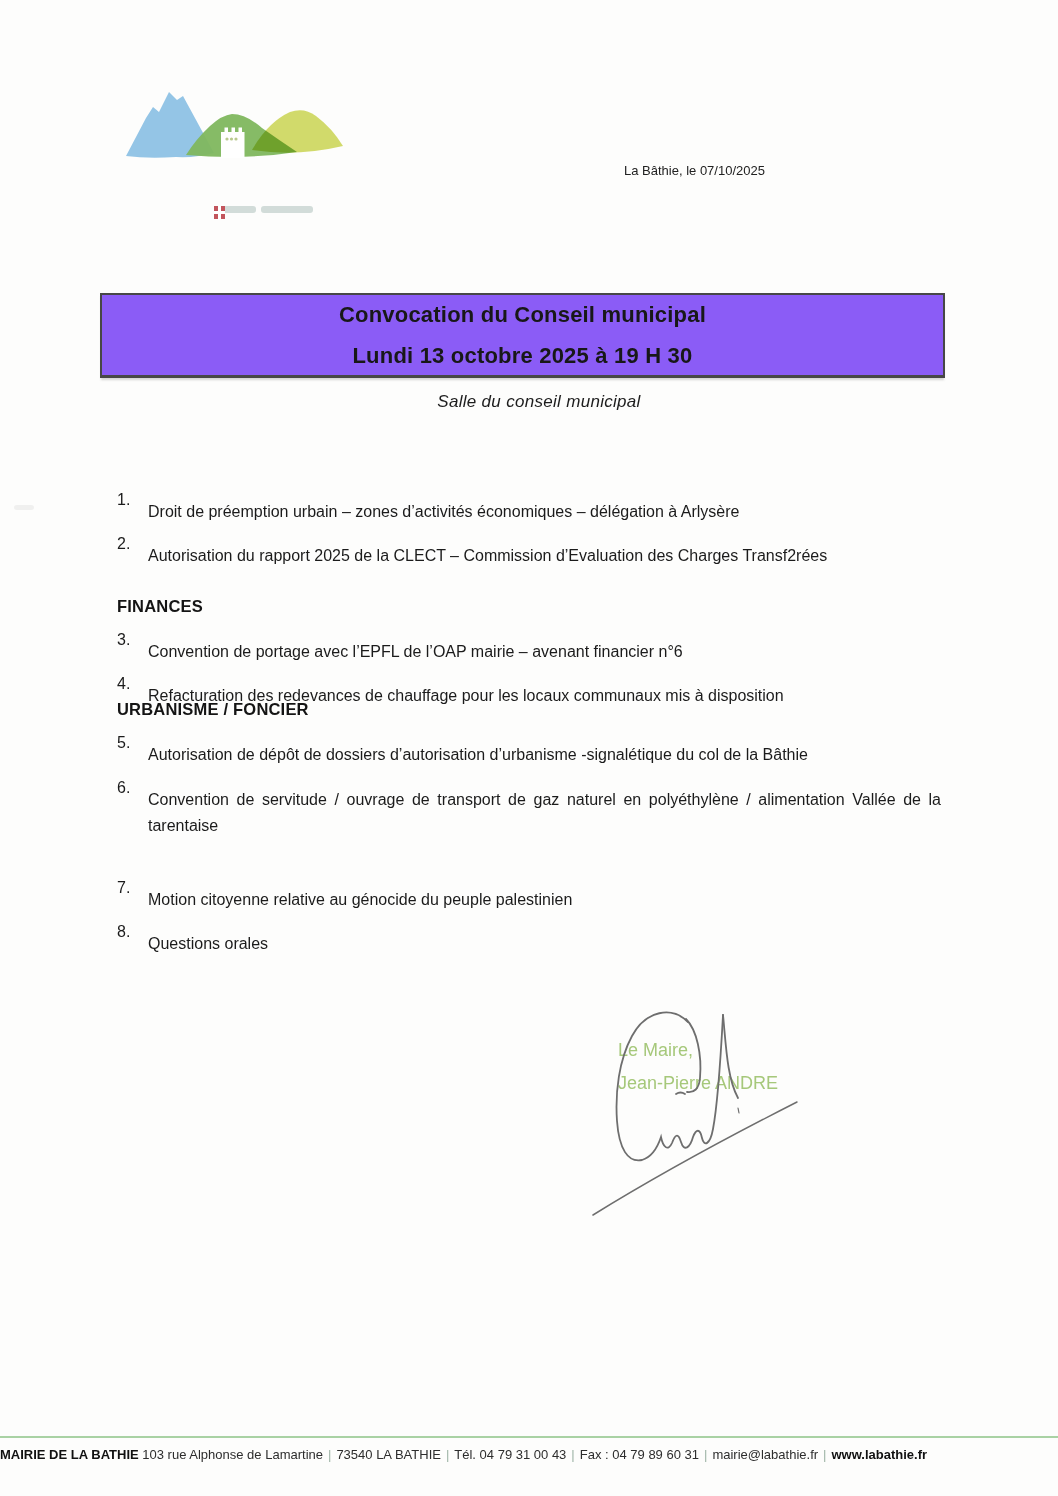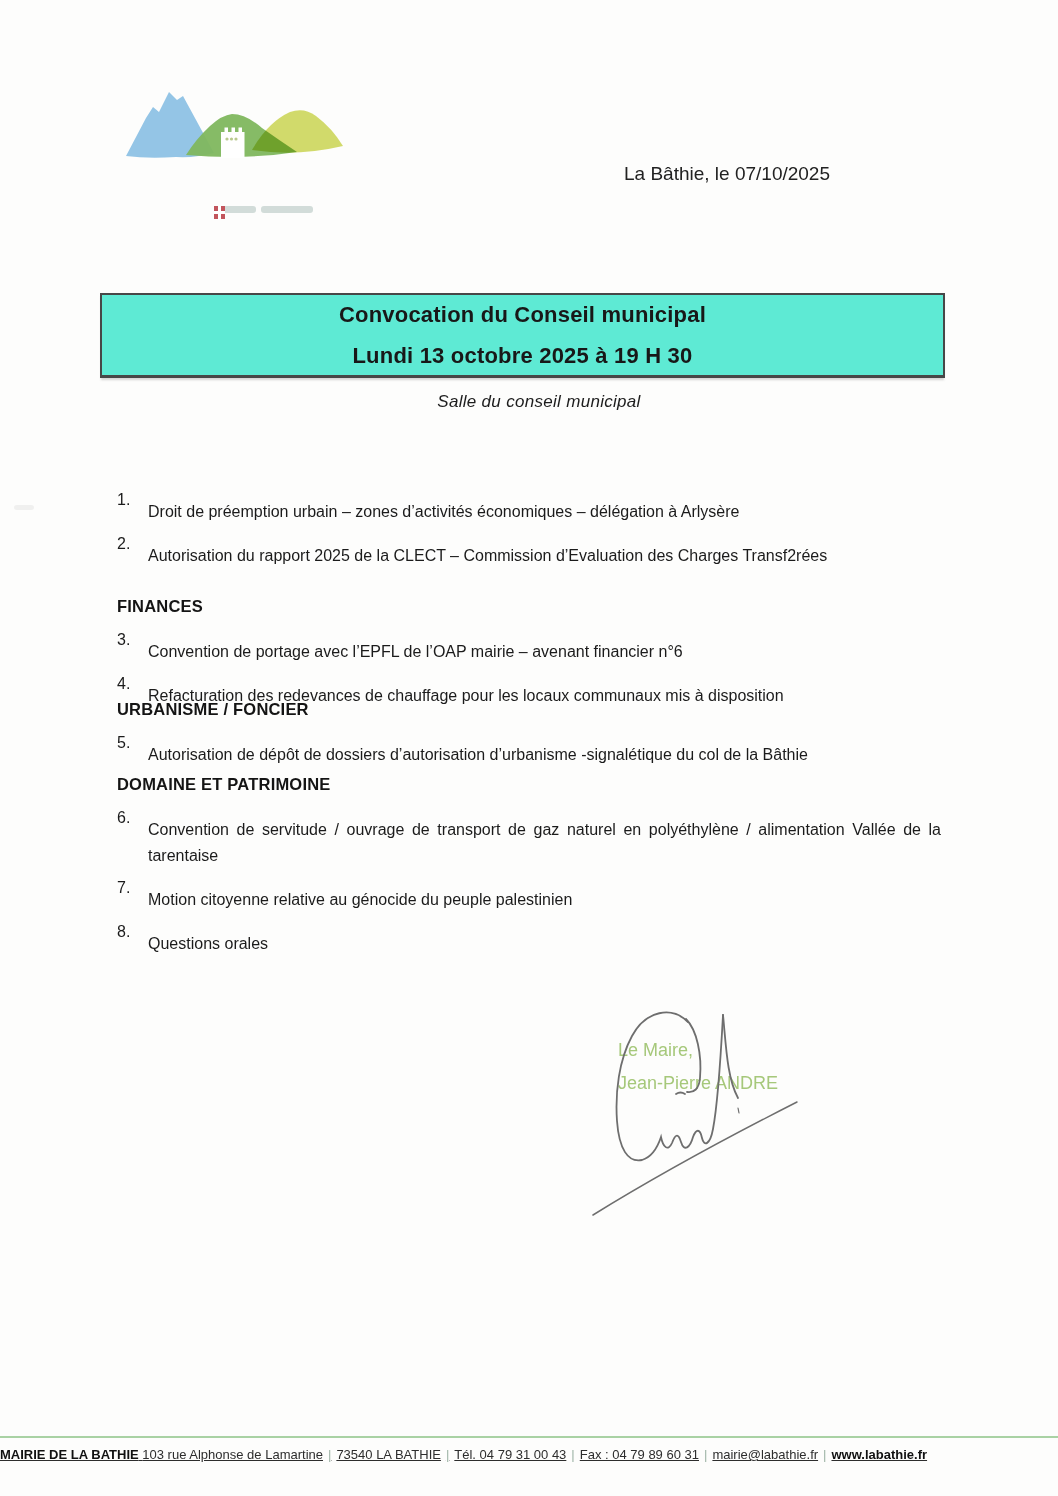--- a/index.html
+++ b/index.html
@@ -18,28 +18,28 @@
   .logo-la{color:#74b2dd;}
   .logo-bathie{color:#7fbc49;}
   .logo-tagline{
     position:absolute;left:96px;top:122px;display:flex;align-items:center;gap:5px;
     filter:blur(.6px);
   }
   .tagline-bar{height:7px;border-radius:3px;background:rgba(140,165,160,.38);}
   .tagline-bar.b1{width:42px;}
   .tagline-bar.b2{width:52px;}
   
-  .date-line{position:absolute;left:624px;top:163px;font-size:19px;color:#222;}
+  .date-line{position:absolute;left:624px;top:163px;font-size:13px;color:#222;}
   
   .title-box{
     position:absolute;left:100px;top:293px;width:841px;height:80px;
     border:2px solid #474747;border-bottom-width:3px;
     box-shadow:0 3px 2px -1px rgba(120,120,120,.3);
     display:flex;flex-direction:column;justify-content:center;align-items:center;gap:15px;
-    background:#5eead4;
+    background:#8b5cf6;
   }
   .title-line{font-size:22px;font-weight:700;color:#181818;letter-spacing:.2px;}
   
   .subtitle{
     position:absolute;left:0;width:1058px;top:392px;text-align:center;
     font-size:17px;font-style:italic;color:#1d1d1d;letter-spacing:.3px;padding-left:20px;box-sizing:border-box;
   }
   .agenda-heading{
     position:absolute;left:0;width:1058px;top:444px;text-align:center;
     font-size:16px;font-weight:700;color:#161616;letter-spacing:.4px;padding-left:20px;box-sizing:border-box;
@@ -55,21 +55,21 @@
   
   .signature-block{position:absolute;left:580px;top:1000px;width:260px;height:240px;}
   .sig-text{position:absolute;left:38px;top:14px;color:#a6c87a;font-size:18px;line-height:33px;white-space:nowrap;margin-top:20px;}
   .sig-svg{position:absolute;left:0;top:0;}
   
   .scan-artifact{position:absolute;left:14px;top:505px;width:20px;height:5px;border-radius:3px;background:rgba(0,0,0,.05);}
   
   .footer-rule{position:absolute;left:0;top:1436px;width:1058px;height:2px;background:#a9d2a4;}
   .footer{
     position:absolute;left:0;top:1447px;width:860px;text-align:center;
-    font-size:13px;color:#2d2d2d;white-space:nowrap;text-decoration:underline;
+    font-size:13px;color:#2d2d2d;white-space:nowrap;
   }
   .footer b{color:#111;}
   .footer .sep{color:#9eb4a6;padding:0 5px;font-weight:400;}
 </style>
 </head>
 <body>
 
 <div class="page">
 
   <div class="logo">
@@ -131,21 +131,20 @@
 
   <div class="section sec-2">
     <div class="section-heading">URBANISME / FONCIER</div>
     <div class="item">
       <span class="item-num">5.</span>
       <span class="item-text">Autorisation de dépôt de dossiers d’autorisation d’urbanisme -signalétique du col de la Bâthie</span>
     </div>
   </div>
 
   <div class="section sec-3">
-    <div class="section-heading">DOMAINE ET PATRIMOINE</div>
     <div class="item">
       <span class="item-num">6.</span>
       <span class="item-text justify">Convention de servitude / ouvrage de transport de gaz naturel en polyéthylène / alimentation Vallée de la tarentaise</span>
     </div>
   </div>
 
   <div class="section sec-4">
     <div class="item">
       <span class="item-num">7.</span>
       <span class="item-text">Motion citoyenne relative au génocide du peuple palestinien</span>

